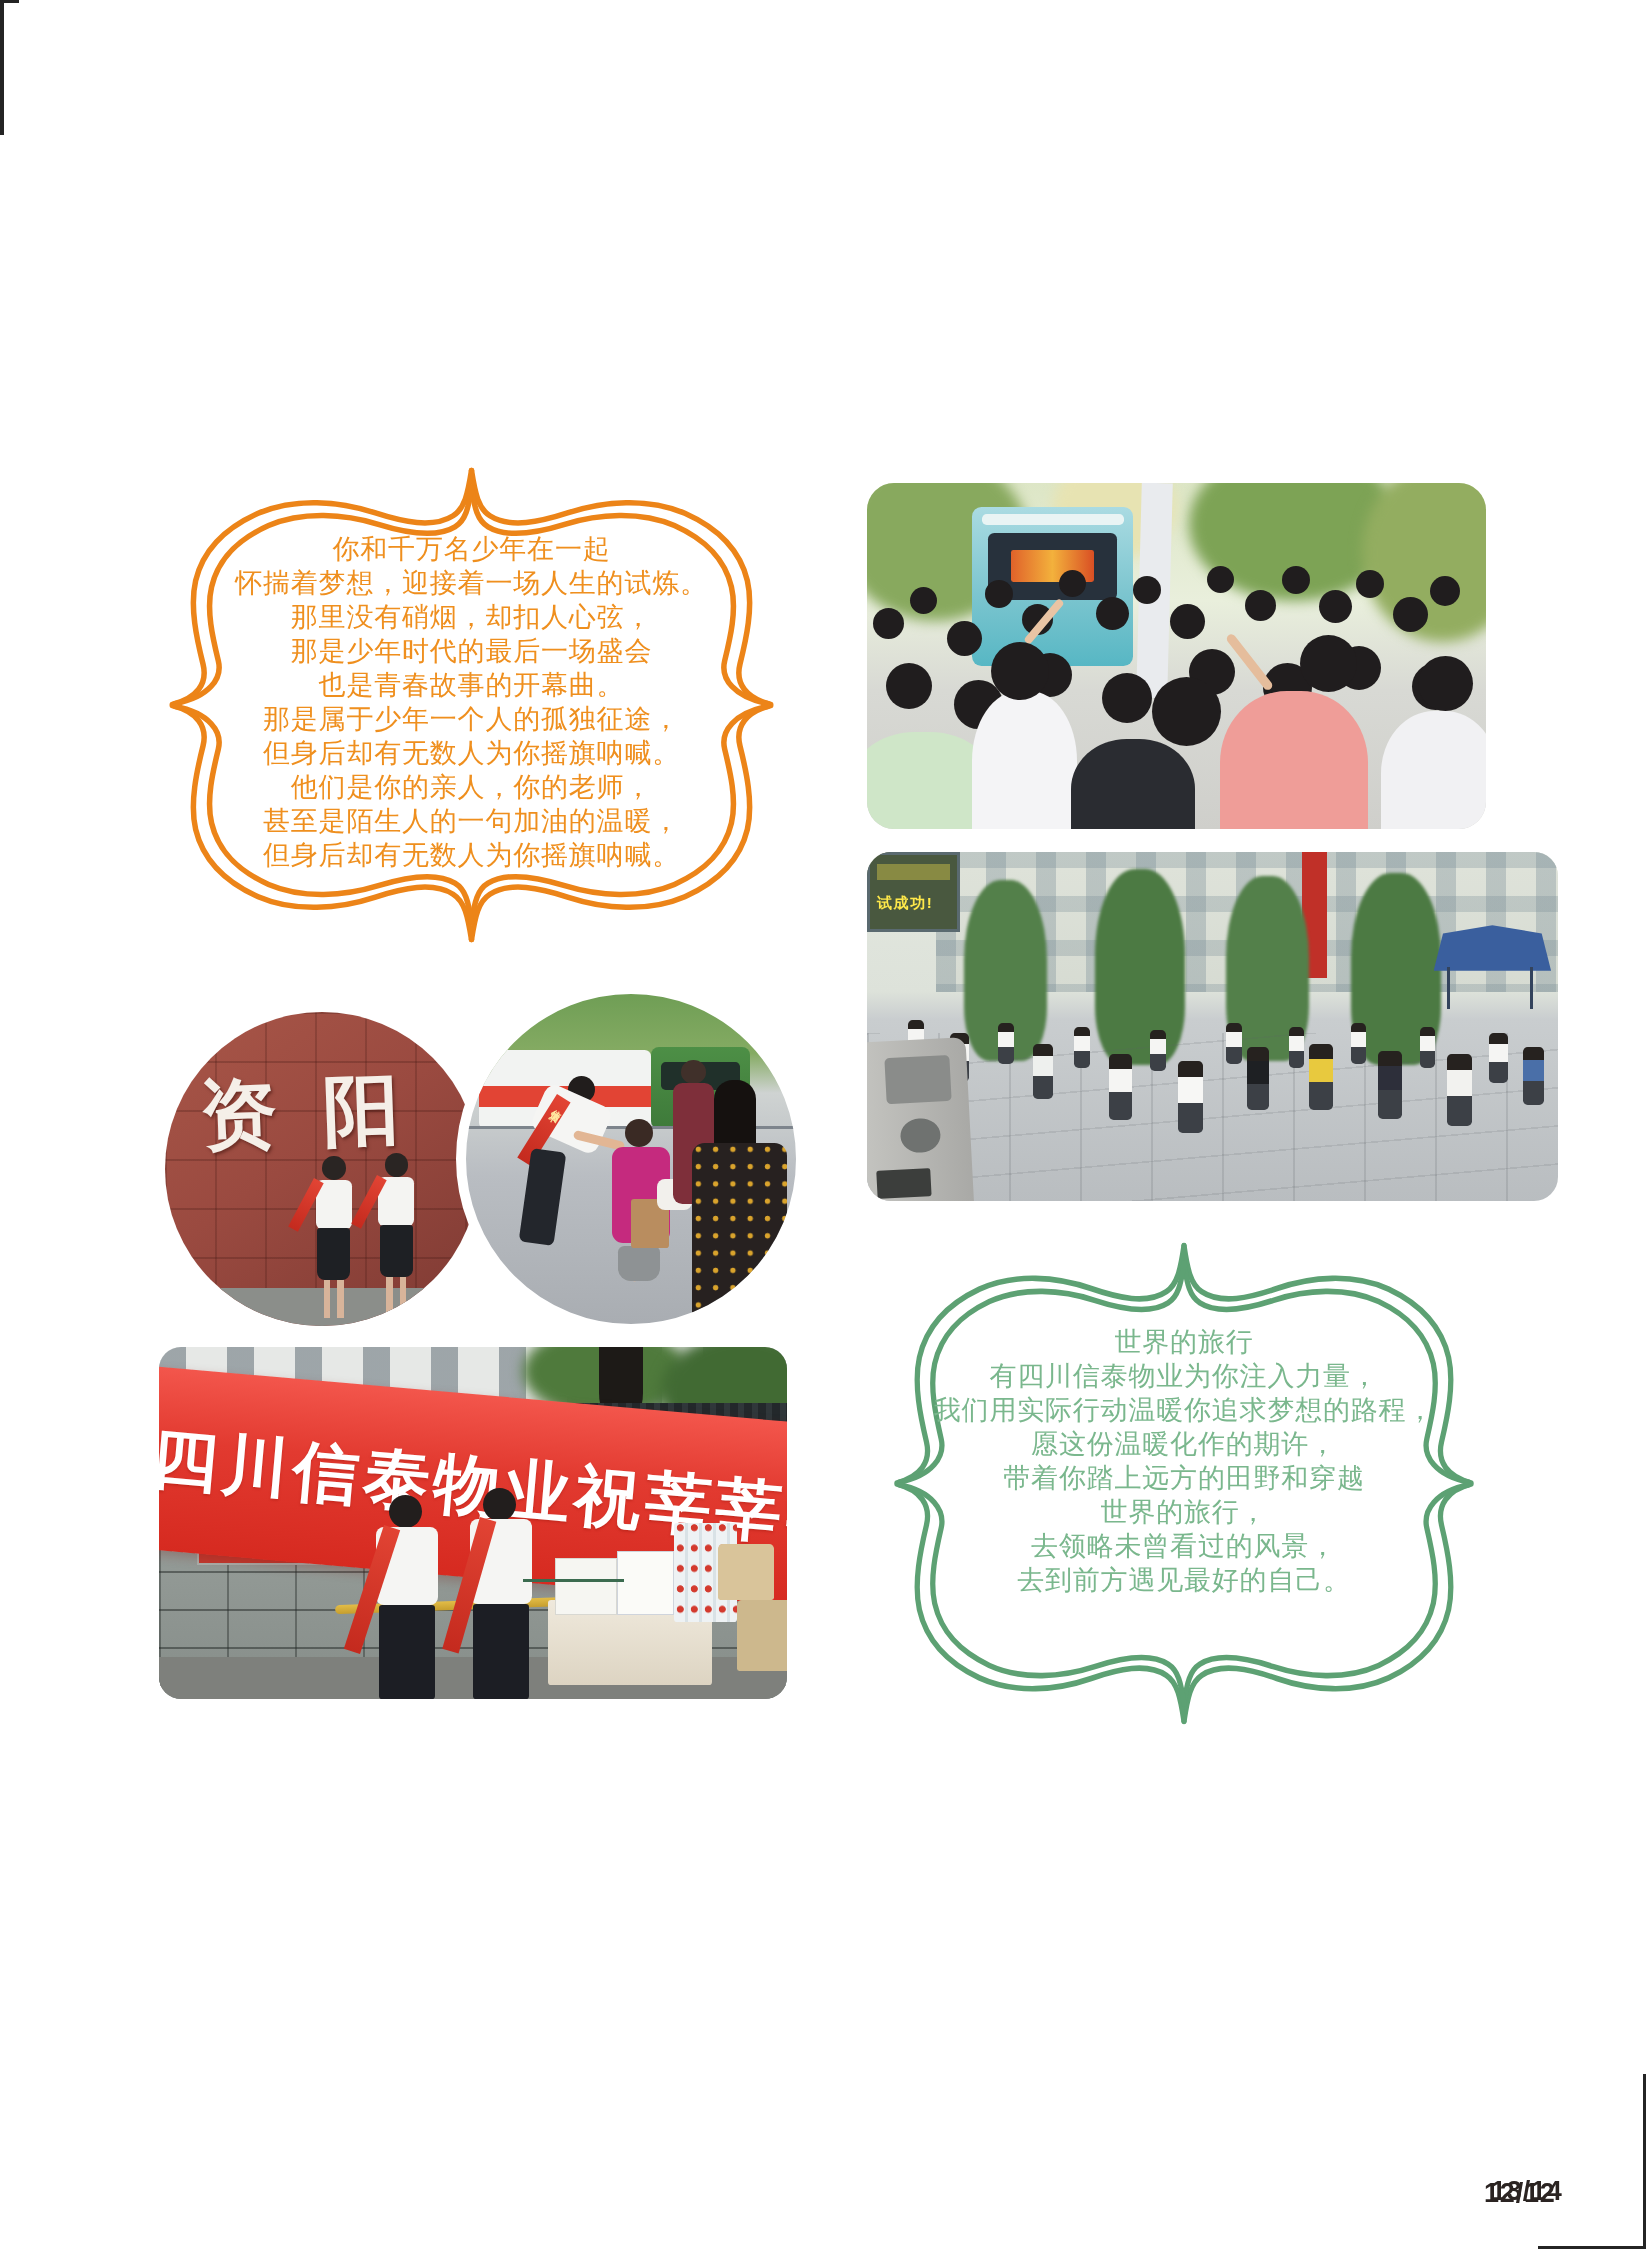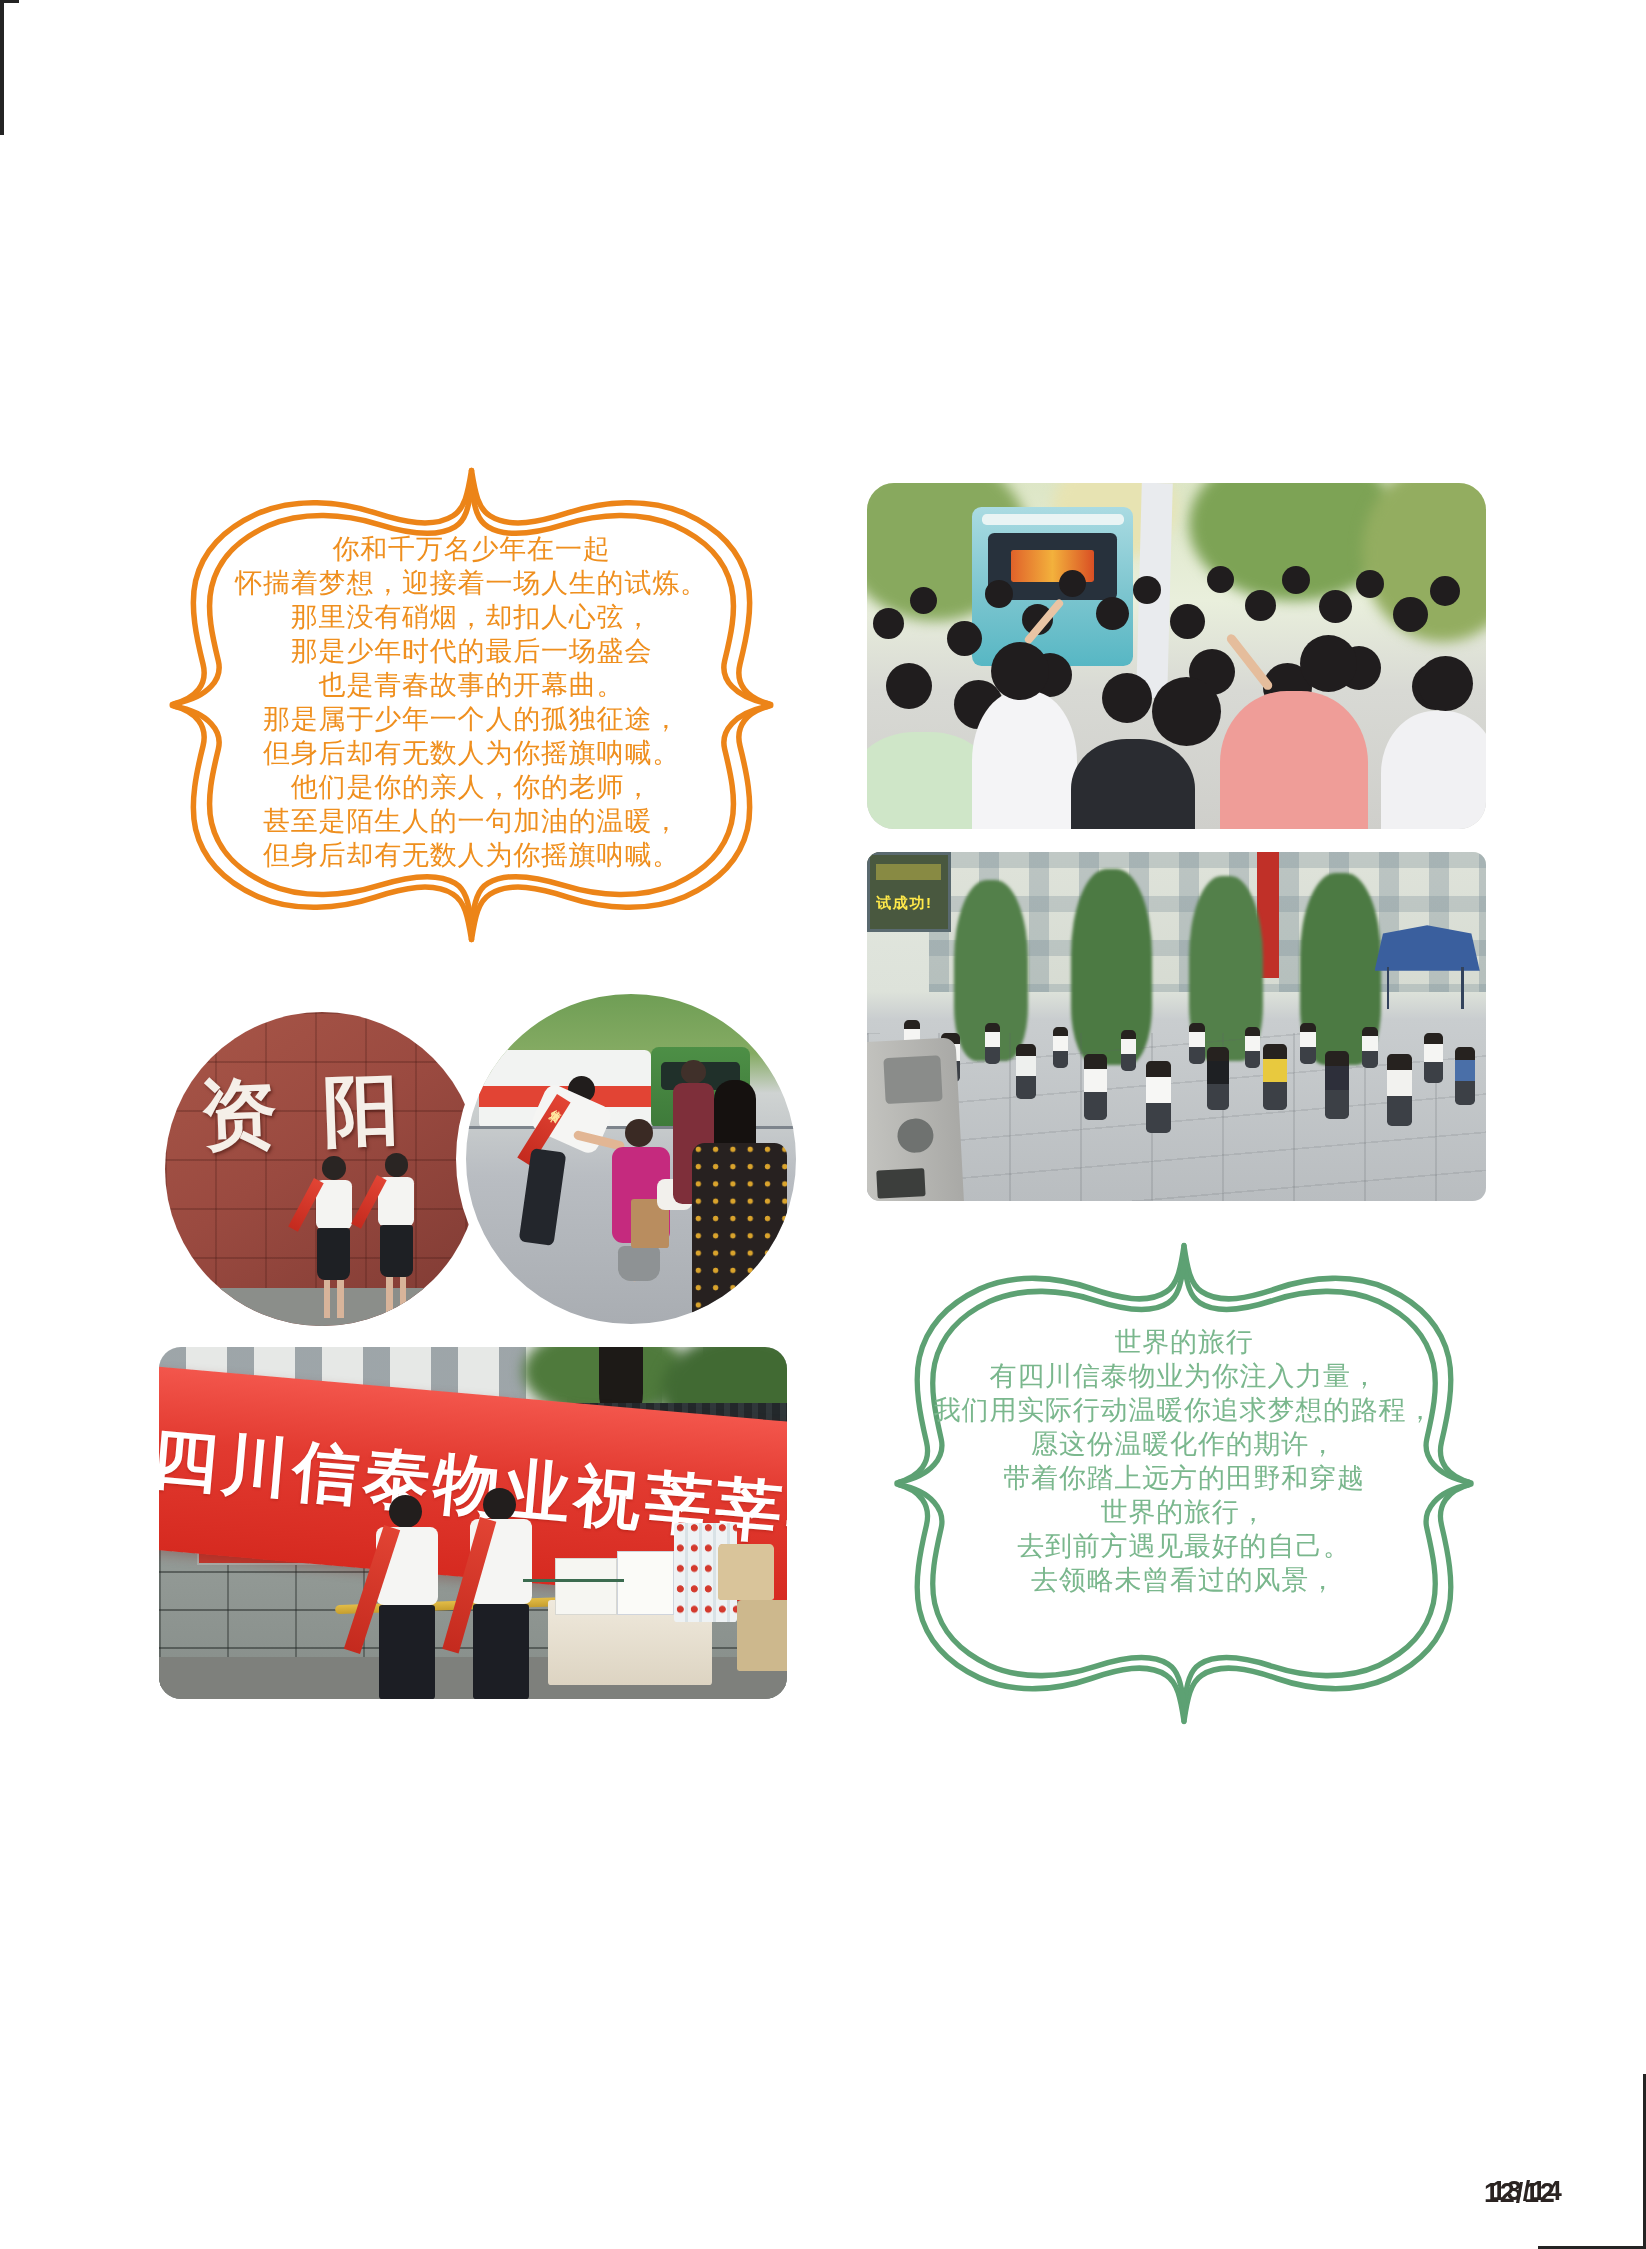--- a/index.html
+++ b/index.html
@@ -123,21 +123,21 @@
     <div class="torso" style="left:33%;top:74%;width:20%;height:32%;background:#2a2c31;"></div>
     <div class="torso" style="left:57%;top:60%;width:24%;height:46%;background:#ef9d98;"></div>
     <div class="torso" style="left:83%;top:66%;width:19%;height:40%;background:#f1f1f3;"></div>
 
     <div class="hd" style="left:20%;top:46%;width:58px;height:58px;"></div>
     <div class="hd" style="left:46%;top:56%;width:69px;height:69px;"></div>
     <div class="hd" style="left:70%;top:44%;width:57px;height:57px;"></div>
     <div class="hd" style="left:89%;top:50%;width:55px;height:55px;"></div>
   </div>
 
-  <div class="photo" style="left:867px;top:852px;width:619px;height:349px;border-radius:13px;
+  <div class="photo" style="left:867px;top:852px;width:691px;height:349px;border-radius:24px;
        background:linear-gradient(180deg,#e3e8df 0%,#dde2da 40%,#c9cdcf 48%,#b9bdc0 100%);">
 
     <div class="abs" style="left:10%;top:0;width:90%;height:40%;
          background:
            repeating-linear-gradient(90deg, rgba(120,140,150,.35) 0 20.4px, transparent 20.4px 50px),
            repeating-linear-gradient(180deg, rgba(120,140,150,.3) 0 15.7px, transparent 15.7px 44px),
            linear-gradient(180deg,#dfe3da,#d6dbd2);"></div>
     <div class="abs" style="left:63%;top:0;width:3.6%;height:36%;background:#c03028;"></div>
 
     <div class="abs" style="left:0;top:0;width:13.5%;height:23%;background:#49583f;border:3.1px solid #5a6a70;box-sizing:border-box;">
@@ -340,22 +340,22 @@
         </g>
       </g>
     </svg>
     <div class="quote" style="left:0;top:93px;width:100%;color:#7ab78d;">
       <div>世界的旅行</div>
       <div>有四川信泰物业为你注入力量，</div>
       <div>我们用实际行动温暖你追求梦想的路程，</div>
       <div>愿这份温暖化作的期许，</div>
       <div>带着你踏上远方的田野和穿越</div>
       <div>世界的旅行，</div>
+      <div>去领略未曾看过的风景，</div>
       <div>去到前方遇见最好的自己。</div>
-      <div>去领略未曾看过的风景，</div>
     </div>
   </div>
 
   <div class="pageno" style="left:1491px;top:2176px;">
     <span class="ghost">12/12</span>
     <span>13/14</span>
   </div>
 
 </div>
 

